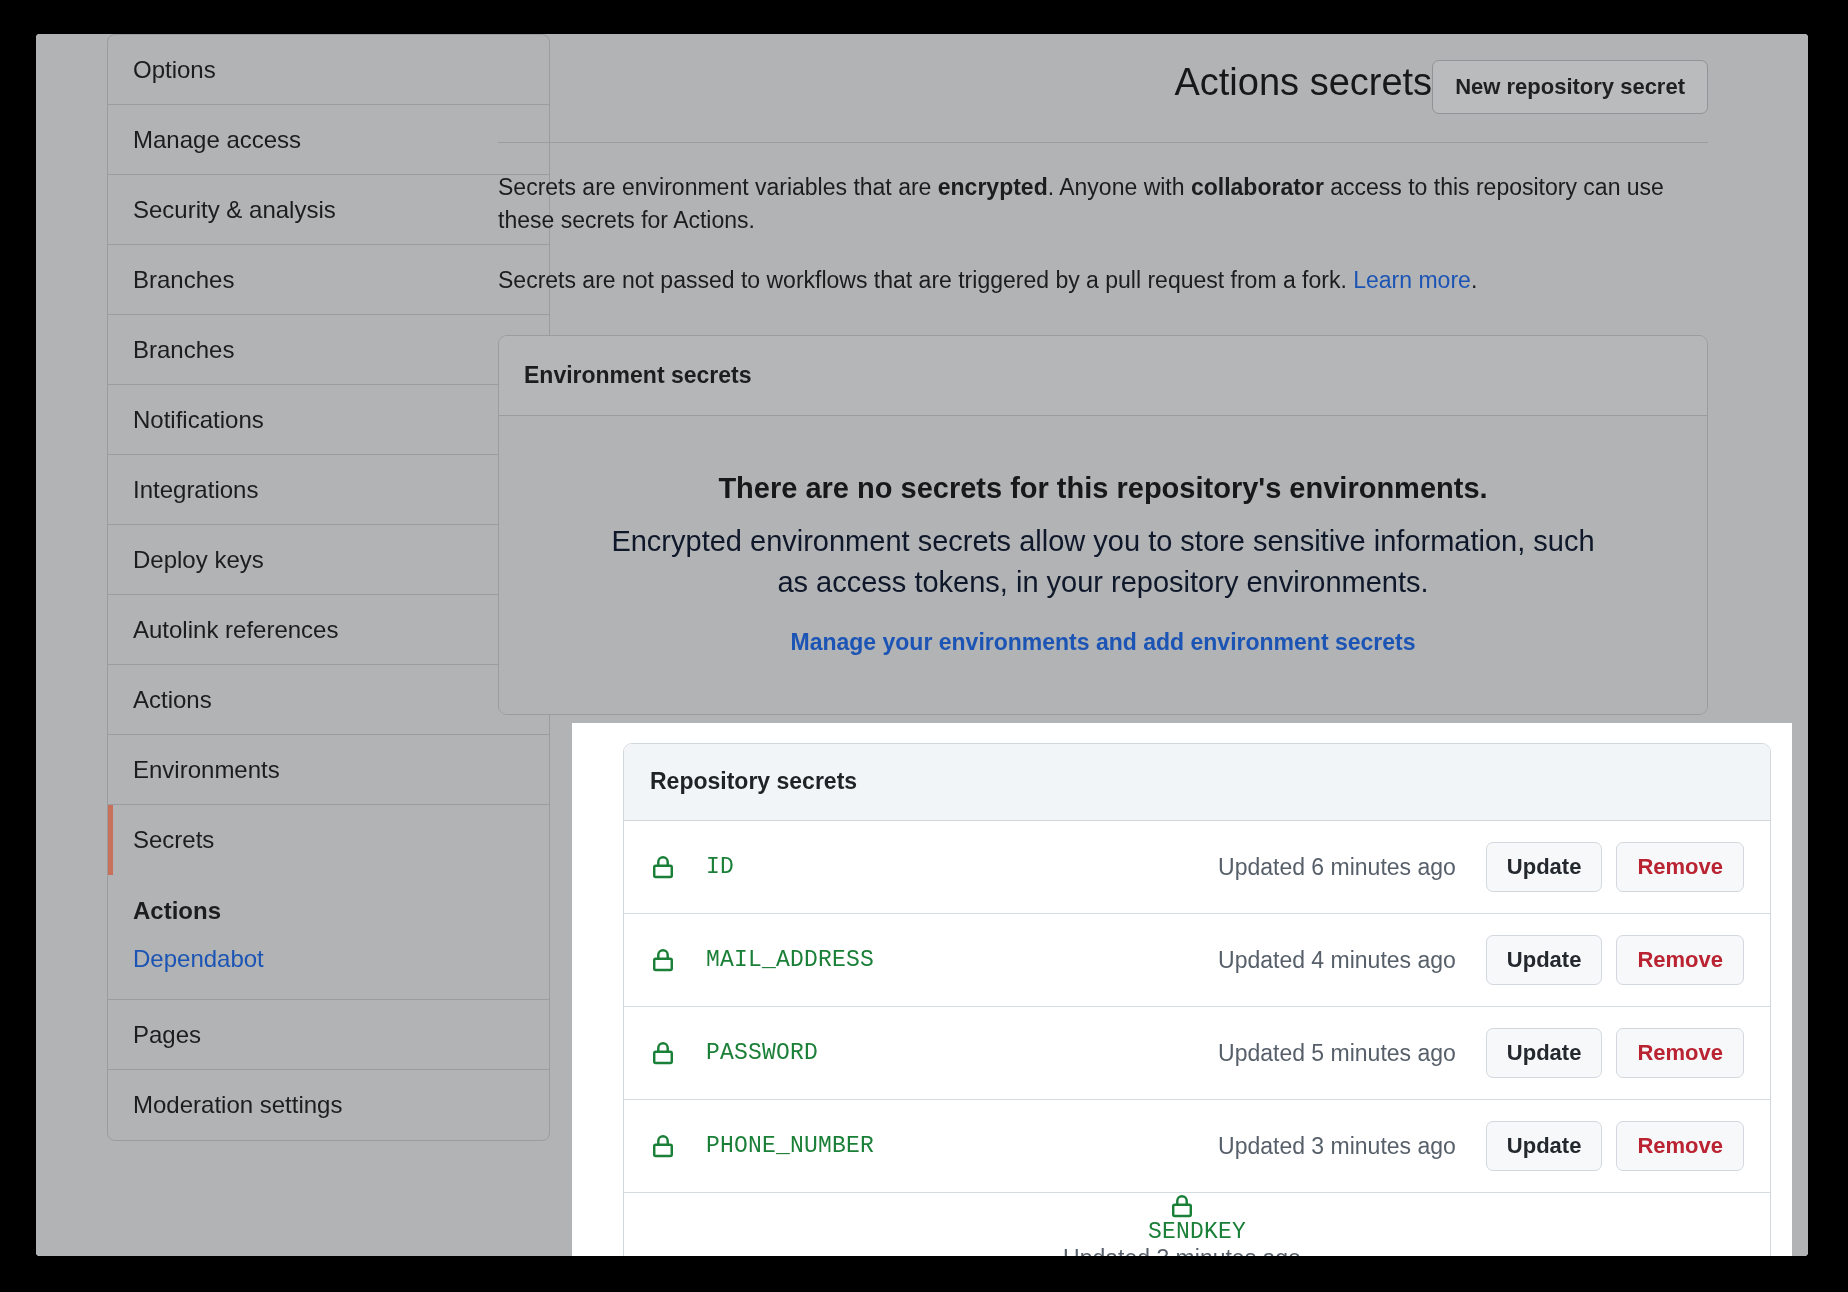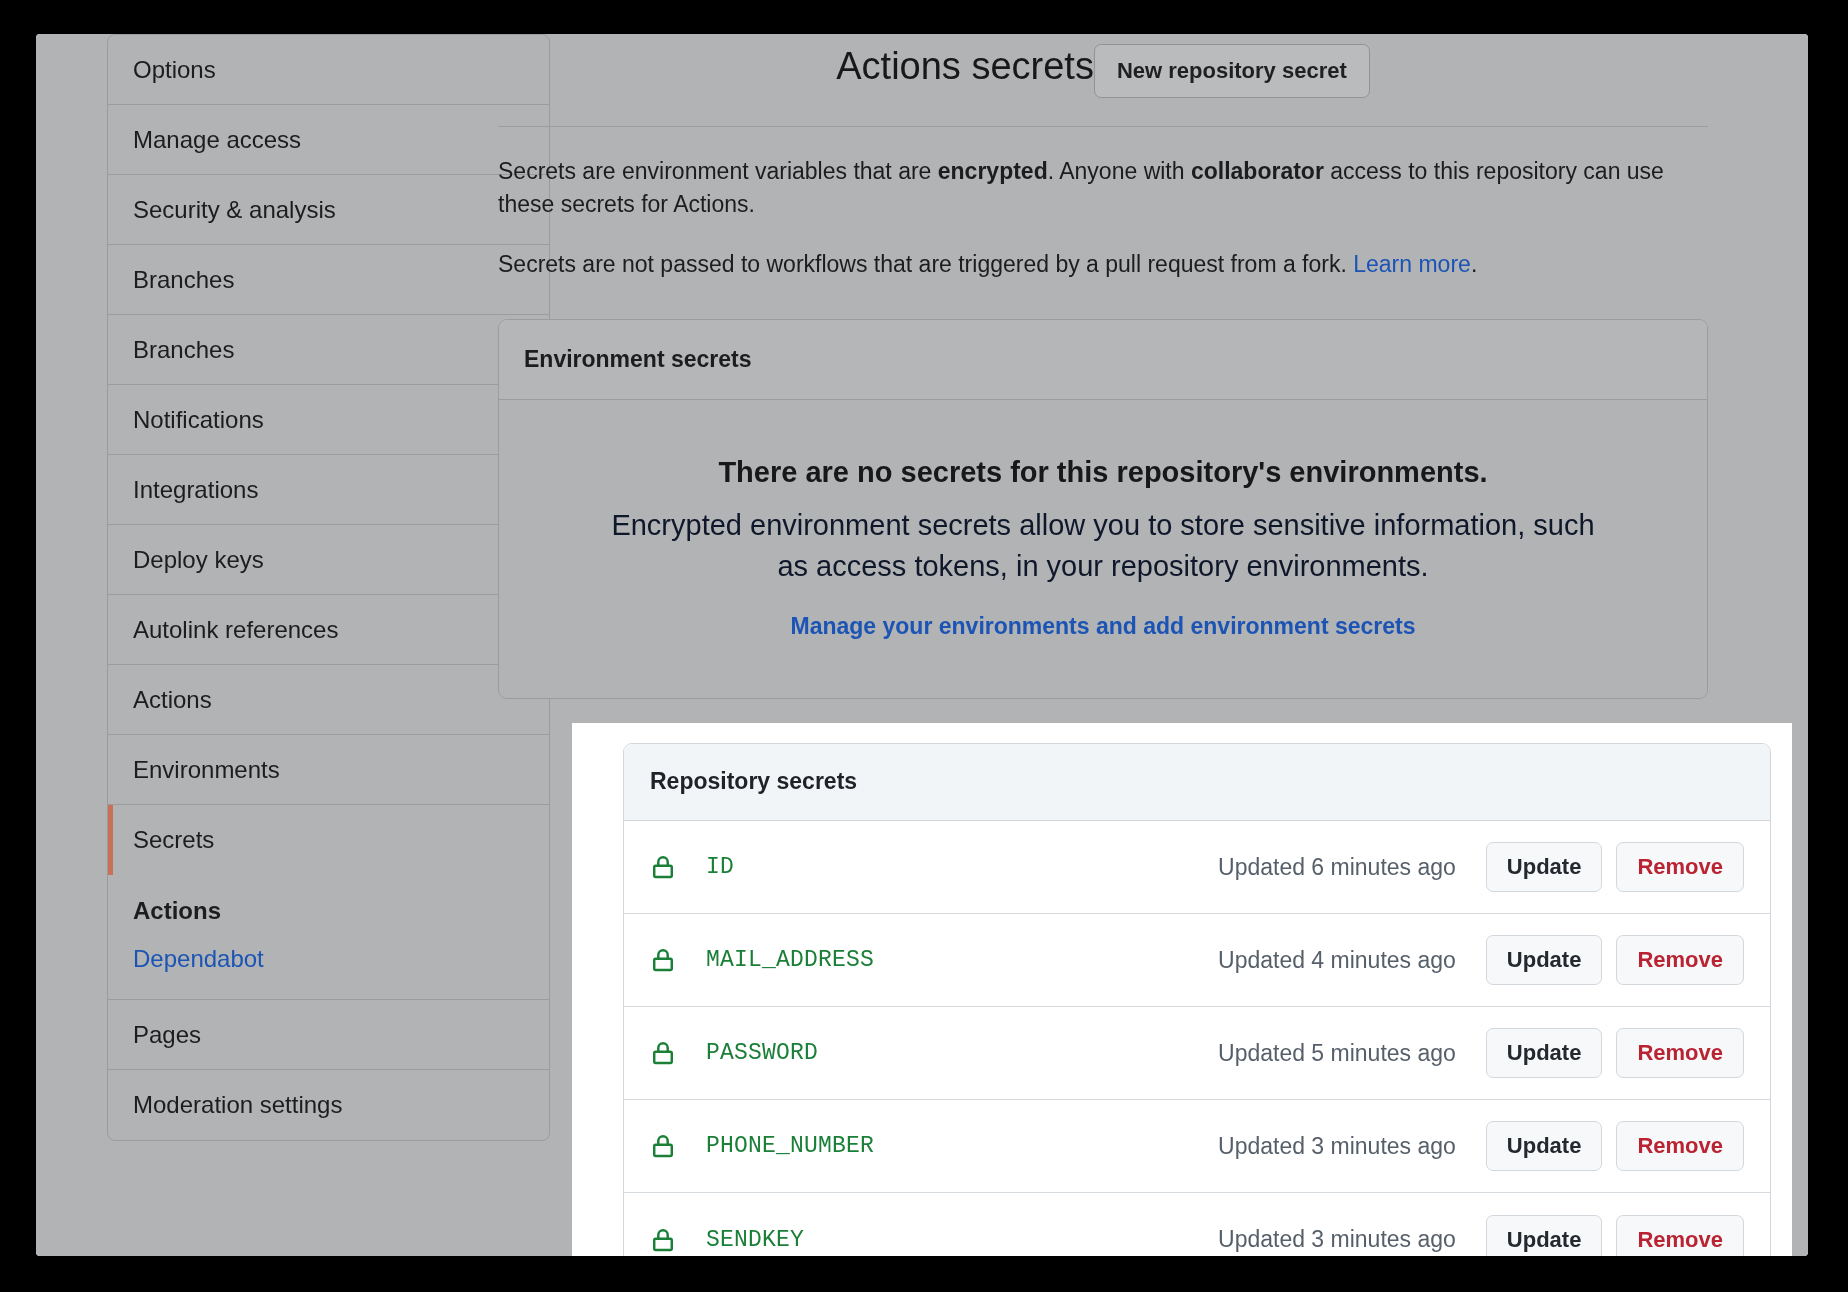--- a/index.html
+++ b/index.html
@@ -101,22 +101,22 @@
   #main {
     position: absolute;
     left: 462px;
     top: 0px;
     width: 1210px;
   }
 
   #main-header {
     display: flex;
     align-items: flex-start;
-    justify-content: center;
-    padding-top: 10px;
+    justify-content: flex-end;
+    padding-top: 26px;
   }
   #page-title {
     font-size: 38px;
     font-weight: 400;
     color: #17181a;
     line-height: 1.2;
   }
   #new-secret-btn {
     font-family: "Liberation Sans", sans-serif;
     font-size: 22px;
@@ -207,21 +207,21 @@
     color: #1f2328;
   }
   .secret-row {
     display: flex;
     align-items: center;
     height: 93px;
     padding: 0 26px;
     border-bottom: 1px solid #d6dbe0;
     background: #ffffff;
   }
-  .secret-row:last-child { border-bottom: none; }
+  .secret-row:last-child { border-bottom: none; flex-direction: column; }
   .lock-icon {
     width: 26px;
     height: 26px;
     flex: 0 0 26px;
     margin-right: 30px;
     display: block;
   }
   .secret-name {
     font-family: "Liberation Mono", "DejaVu Sans Mono", monospace;
     font-size: 23px;

